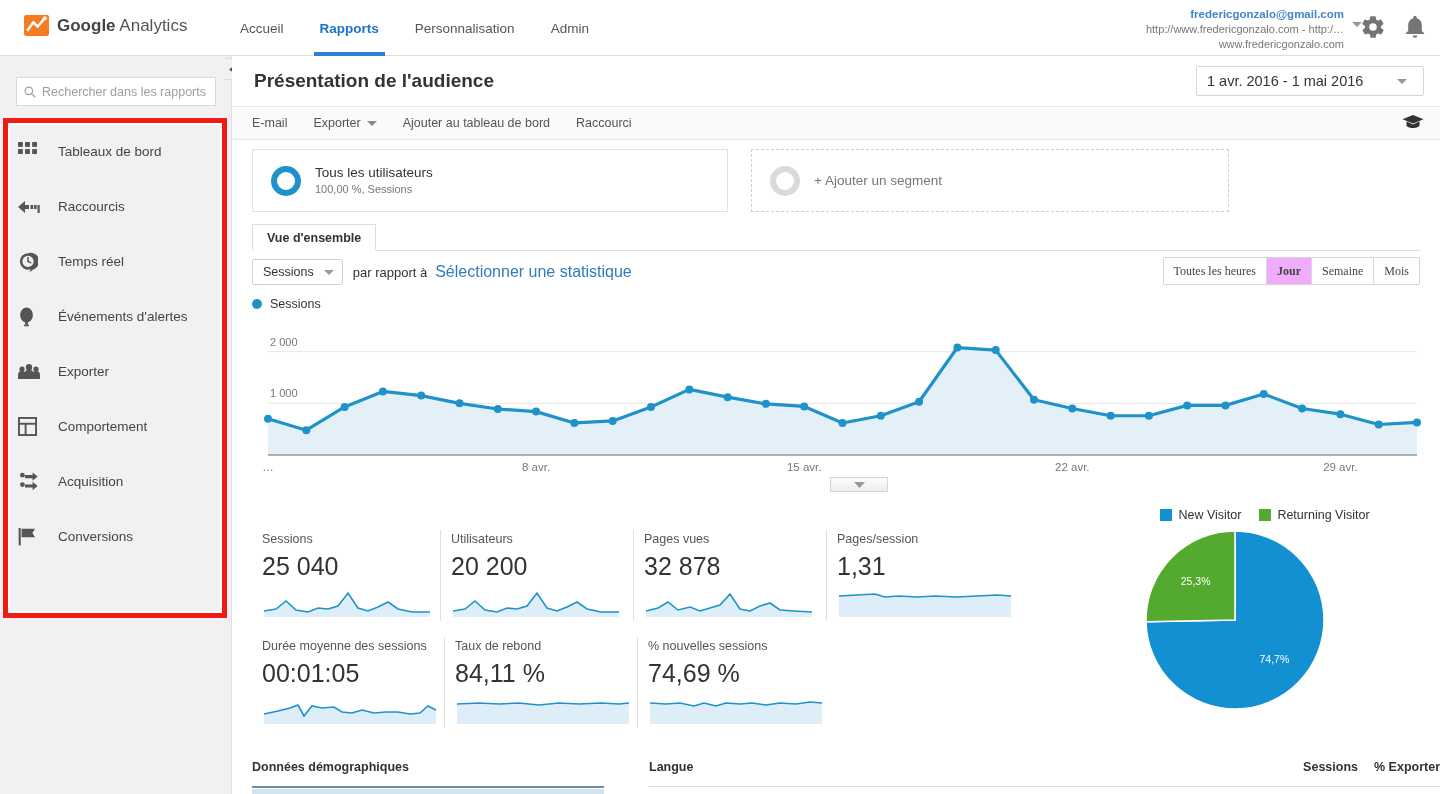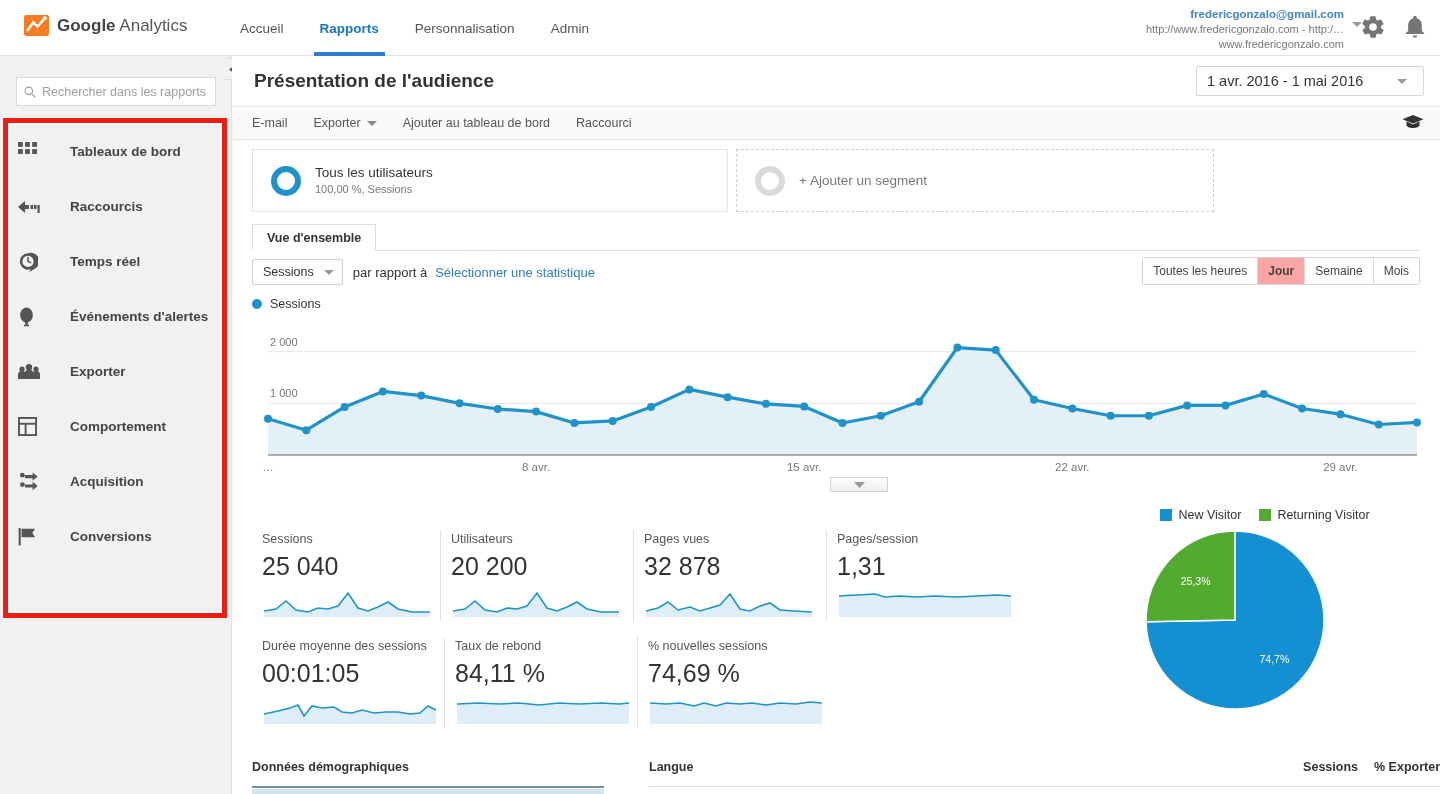--- a/index.html
+++ b/index.html
@@ -68,21 +68,21 @@
     background: #f1f1f1; border: 1px solid #dcdcdc; border-left: none;
     display: flex; align-items: center; justify-content: center;
   }
 
   .navlist { position: absolute; left: 0; top: 68px; width: 232px; }
   .navitem {
     display: flex; align-items: center; height: 55px; padding-left: 18px;
     font-size: 13.5px; color: #444;
   }
   .navitem .ni-icon { width: 30px; flex: 0 0 30px; display: flex; align-items: center; justify-content: flex-start; }
-  .navitem .ni-label { margin-left: 22px; white-space: nowrap; font-weight: bold; }
+  .navitem .ni-label { margin-left: 10px; white-space: nowrap; }
 
   .redbox {
     position: absolute; left: 3px; top: 62px; width: 224px; height: 500px;
     border: 5px solid #ee1c15; pointer-events: none;
   }
   .redbox-inner { position: absolute; inset: 0; border: 2px solid #fff; }
 
   
   .main { position: absolute; left: 232px; top: 56px; width: 1208px; height: 738px; background: #fff; }
 
@@ -97,21 +97,21 @@
   .caret-dn { width: 0; height: 0; border-left: 5px solid transparent; border-right: 5px solid transparent; border-top: 5px solid #999; margin-left: 10px; }
 
   .toolbar {
     position: relative; height: 33px; background: #fafafa;
     border-bottom: 1px solid #e5e5e5; display: flex; align-items: center; padding-left: 20px;
   }
   .toolbar .tb-item { font-size: 12.5px; color: #555; margin-right: 26px; display: flex; align-items: center; white-space: nowrap; }
   .toolbar .tb-item .caret-dn { margin-left: 6px; border-top-color: #888; }
   .toolbar .grad-icon { position: absolute; right: 16px; top: 7px; }
 
-  .segbar { position: relative; padding: 9px 12px 0 20px; display: flex; gap: 8px; }
+  .segbar { position: relative; padding: 9px 12px 0 20px; display: flex; gap: 23px; }
   .seg-card {
     width: 476px; height: 63px; border: 1px solid #e3e3e3; background: #fff;
     display: flex; align-items: center; padding-left: 18px;
   }
   .seg-card.dashed { border: 1px dashed #cfcfcf; width: 478px; }
   .donut { width: 30px; height: 30px; border-radius: 50%; border: 6px solid #1f93c9; margin-right: 14px; flex: 0 0 auto; }
   .donut.grey { border-color: #dadada; }
   .seg-name { font-size: 13.5px; color: #333; line-height: 18px; }
   .seg-sub { font-size: 11px; color: #777; line-height: 15px; }
   .seg-add { font-size: 13.5px; color: #777; }
@@ -123,28 +123,28 @@
     font-size: 12.5px; color: #333; font-weight: bold; display: flex; align-items: center;
   }
 
   .chartctl { position: relative; height: 42px; margin: 0 20px; display: flex; align-items: center; }
   .sel-sessions {
     height: 26px; border: 1px solid #d0d0d0; border-radius: 2px; background: #fff;
     display: flex; align-items: center; padding: 0 8px 0 10px; margin-right: 10px;
   }
   .sel-sessions .ss-label { font-size: 12.5px; color: #333; }
   .cc-text { font-size: 13px; color: #333; margin-right: 8px; }
-  .cc-link { font-size: 13px; color: #2f7dbe; cursor: pointer; }
-  .granularity { position: absolute; right: 0; top: 6px; display: flex; border: 1px solid #d3d3d3; border-radius: 2px; overflow: hidden; }
+  .cc-link { font-size: 16px; color: #2f7dbe; cursor: pointer; }
+  .granularity { position: absolute; right: 0; top: 6px; display: flex; border: 1px solid #d3d3d3; border-radius: 2px; overflow: hidden; font-family: Liberation Serif, serif; }
   .granularity div {
     font-size: 12px; color: #444; padding: 0 10px; height: 26px; display: flex; align-items: center;
     background: #fff; border-right: 1px solid #d9d9d9; white-space: nowrap;
   }
   .granularity div:last-child { border-right: none; }
-  .granularity div.sel { background: #fca5a5; font-weight: bold; }
+  .granularity div.sel { background: #f0abfc; font-weight: bold; }
 
   .legend-row { margin: 0 0 0 20px; display: flex; align-items: center; height: 22px; }
   .legend-dot { width: 10px; height: 10px; border-radius: 50%; background: #1f93c9; margin-right: 8px; }
   .legend-lbl { font-size: 12.5px; color: #333; }
 
   .bigchart { position: relative; margin: 4px 0 0 20px; width: 1172px; height: 160px; }
   .bigchart svg { display: block; }
 
   .scrollhandle {
     position: absolute; left: 578px; top: 158px; width: 58px; height: 15px;

